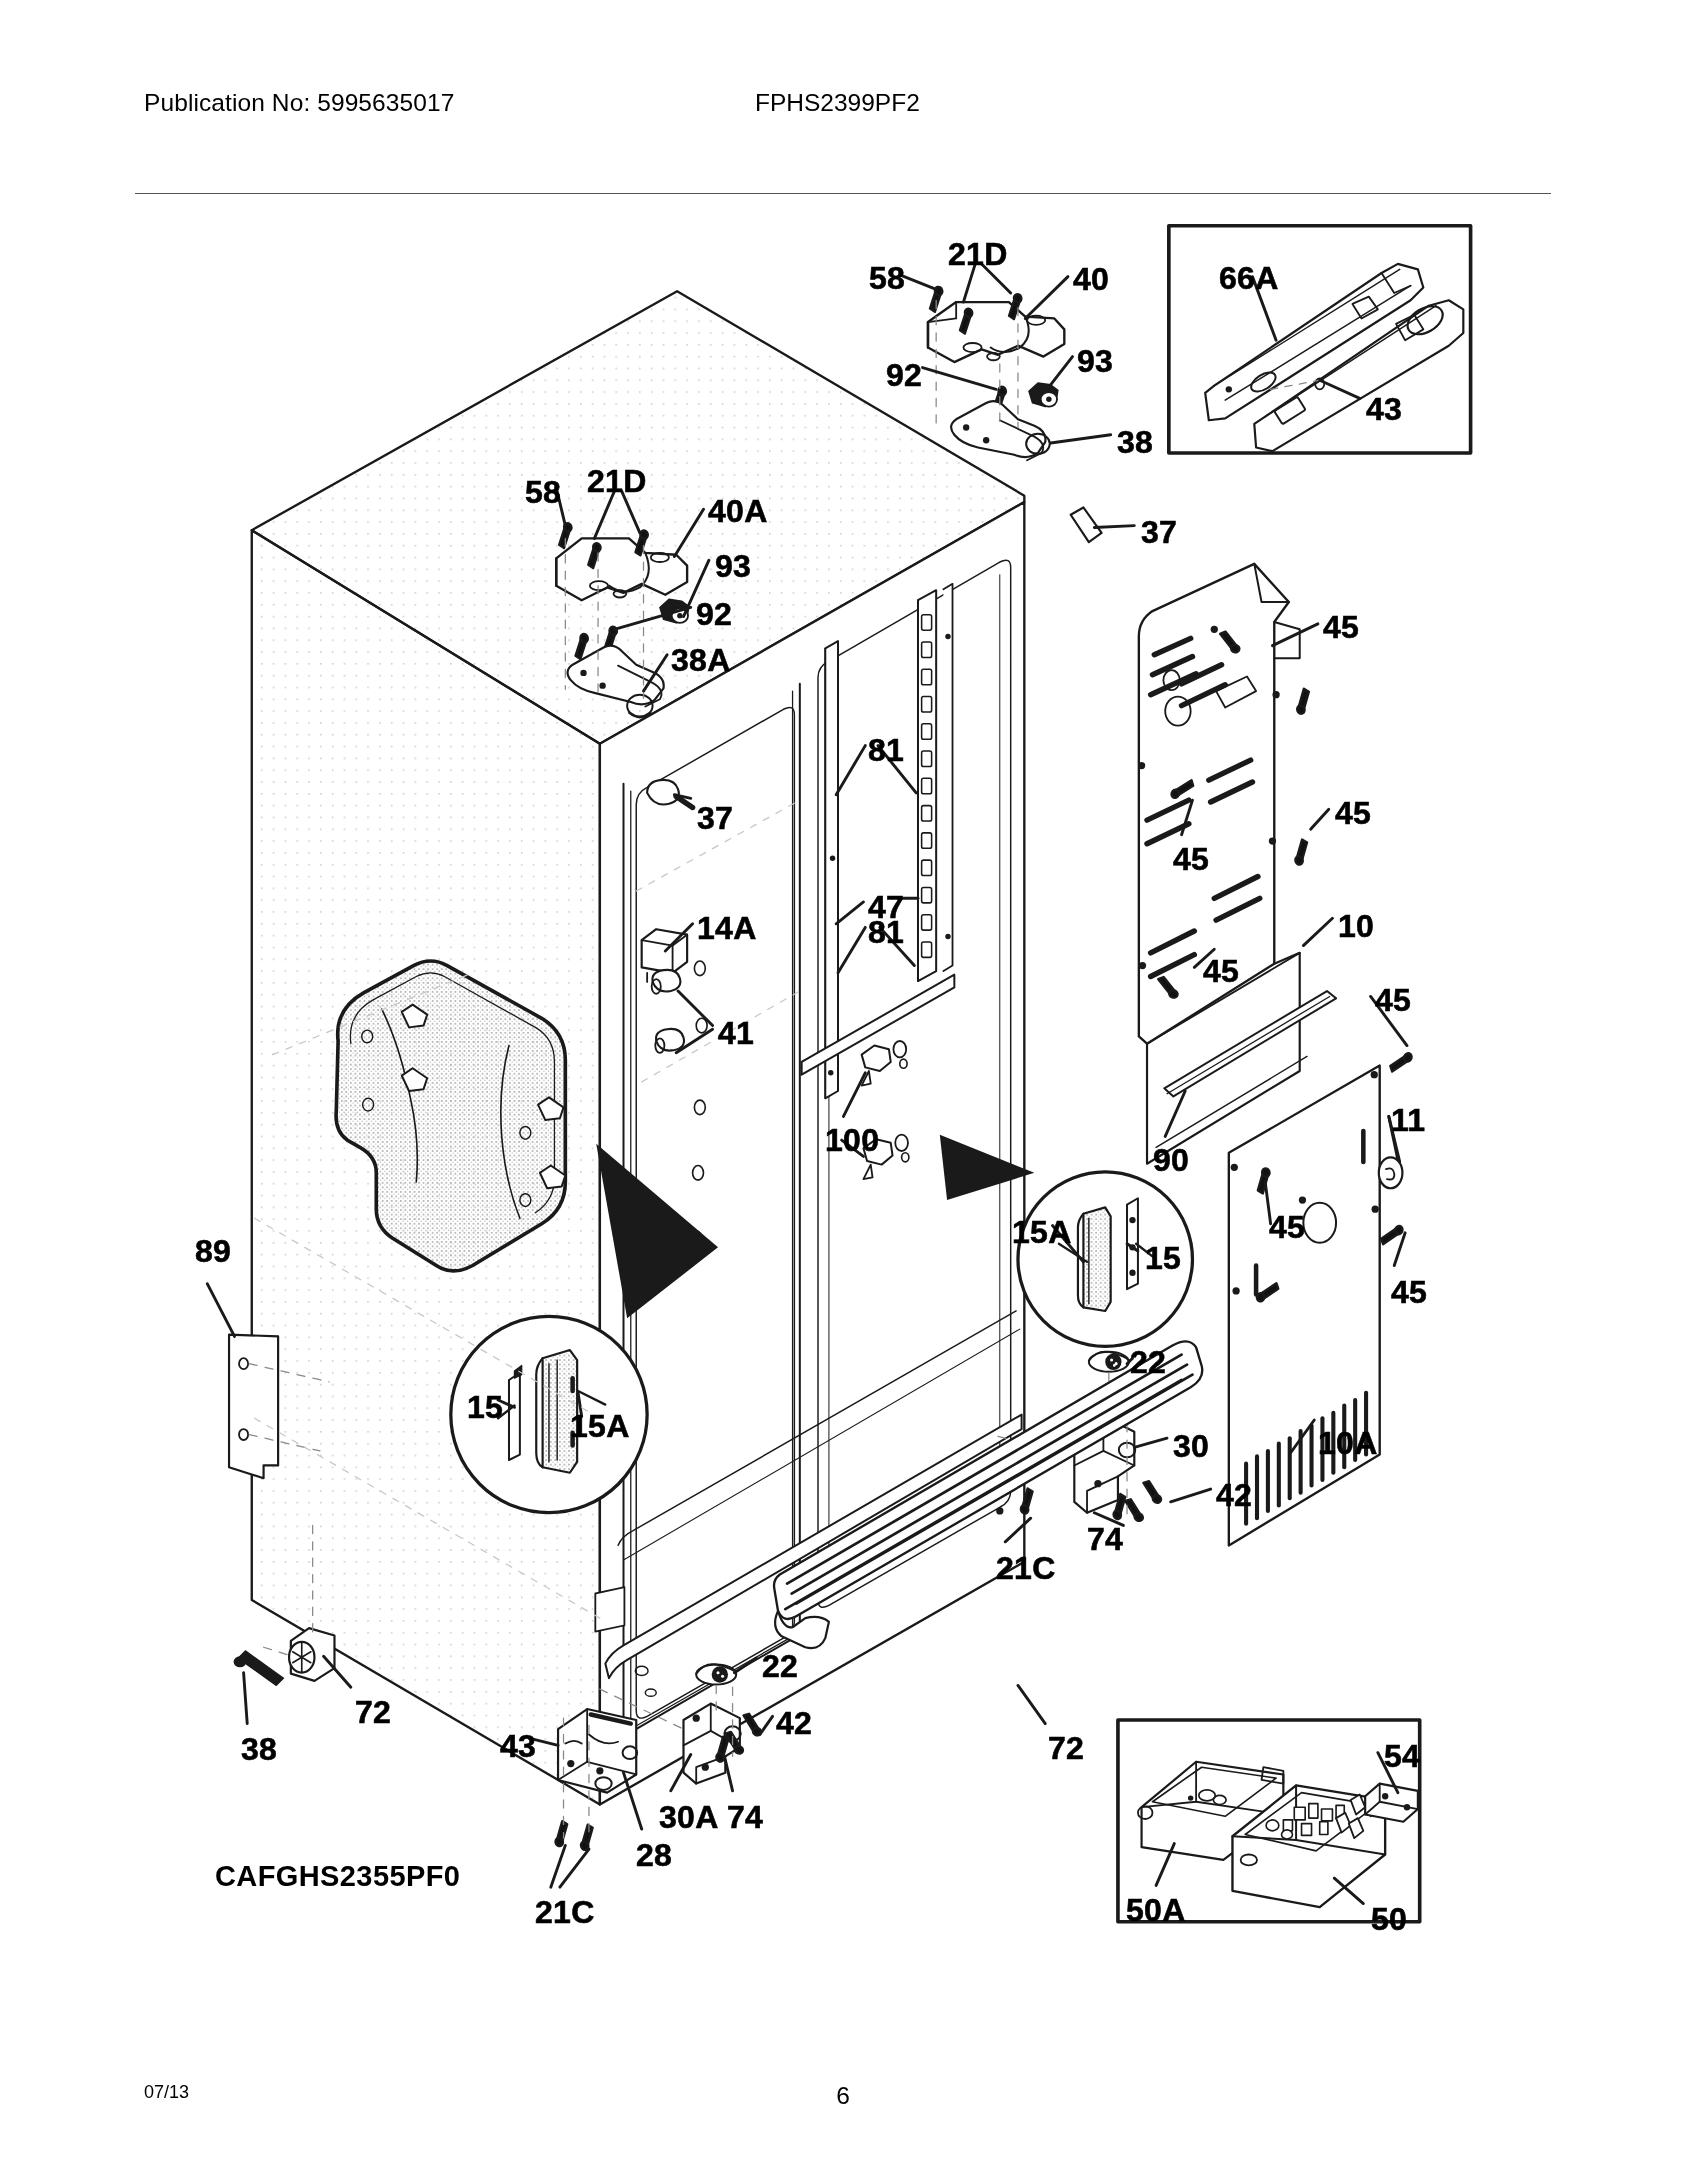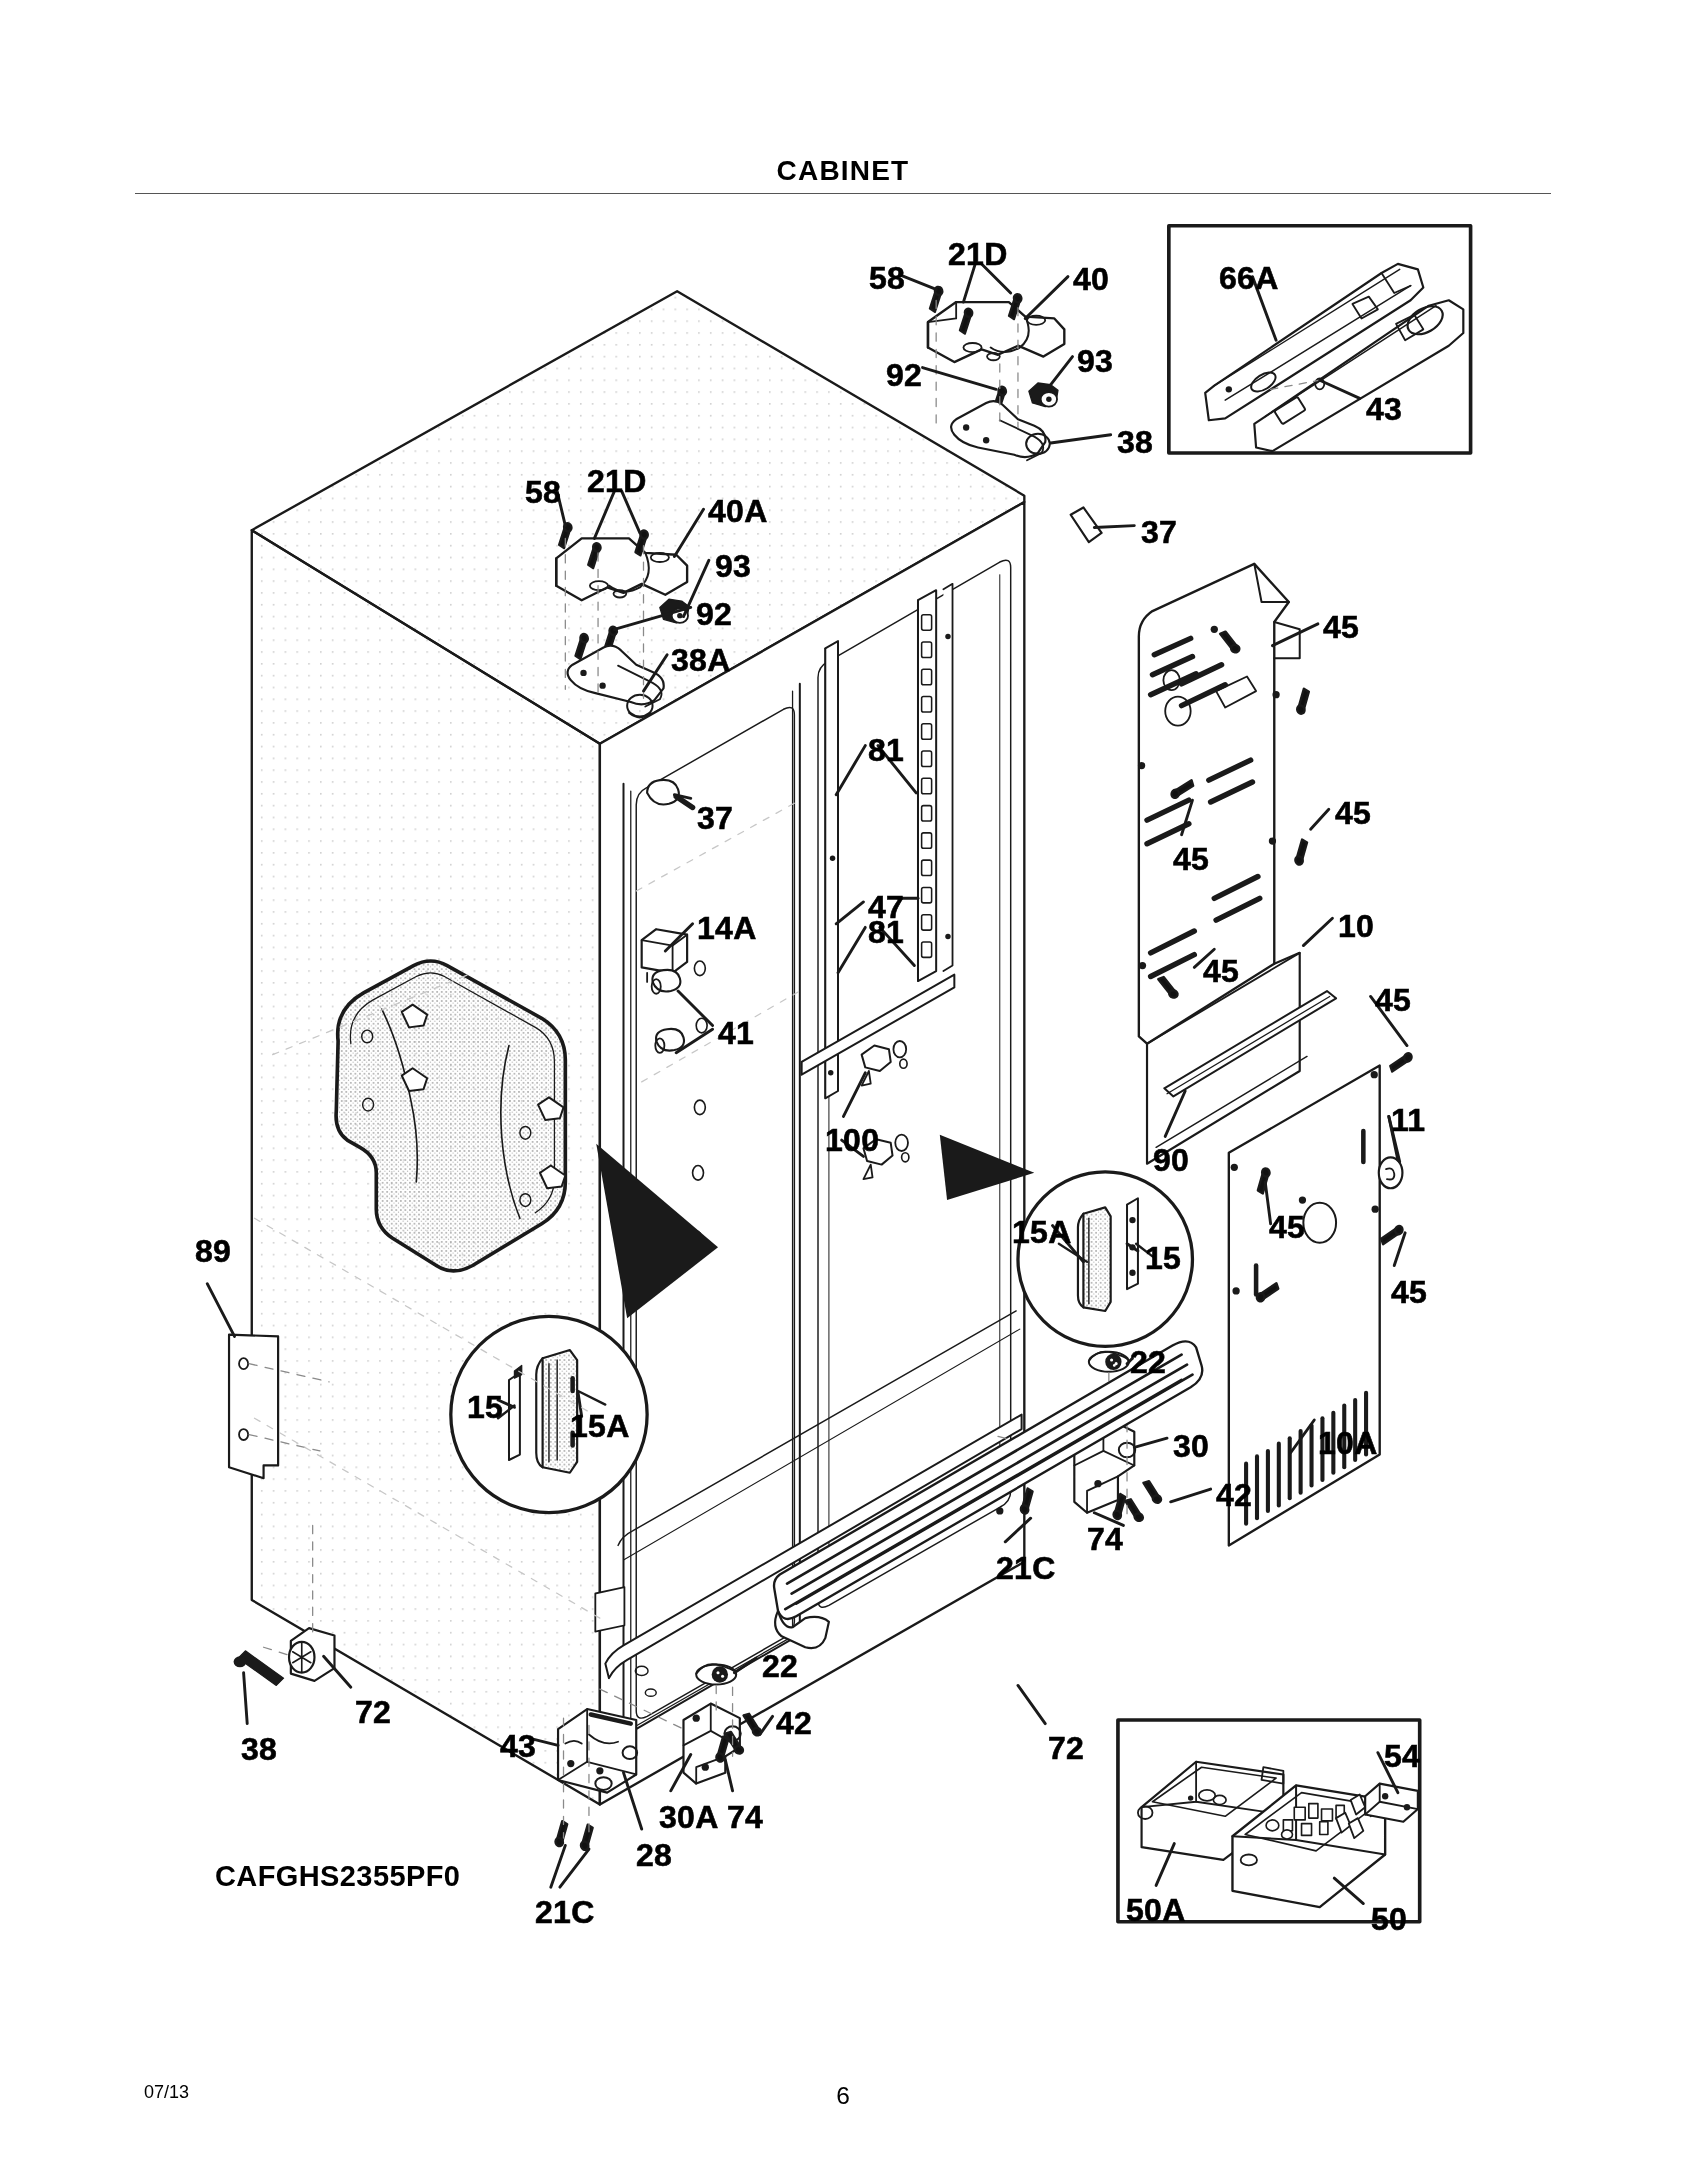--- a/index.html
+++ b/index.html
@@ -30,21 +30,24 @@
   .cl{position:absolute;font-size:32px;font-weight:bold;line-height:1;
       letter-spacing:0.3px;white-space:nowrap;
       -webkit-text-stroke:0.6px #000;}
   .model-tag{position:absolute;font-size:29px;font-weight:bold;letter-spacing:0.4px;white-space:nowrap;margin-left:8px;}
 </style>
 </head>
 <body>
 
 <div class="page">
 
-  <div class="sheet-title">CABINET</div>
+  <div class="hdr">
+    <div class="hdr-pub">Publication No: 5995635017</div>
+    <div class="hdr-model">FPHS2399PF2</div>
+  </div>
   <div class="rule"></div>
 
   <div class="canvas">
   <svg width="1686" height="2182" viewBox="0 0 1855 2400">
     <defs>
       <pattern id="dots" width="13" height="13" patternUnits="userSpaceOnUse">
         <circle cx="2" cy="2" r="1" fill="#c9c9c9"></circle>
       </pattern>
       <pattern id="speck" width="5" height="5" patternUnits="userSpaceOnUse">
         <circle cx="1" cy="1" r="0.9" fill="#9a9a9a"></circle>

